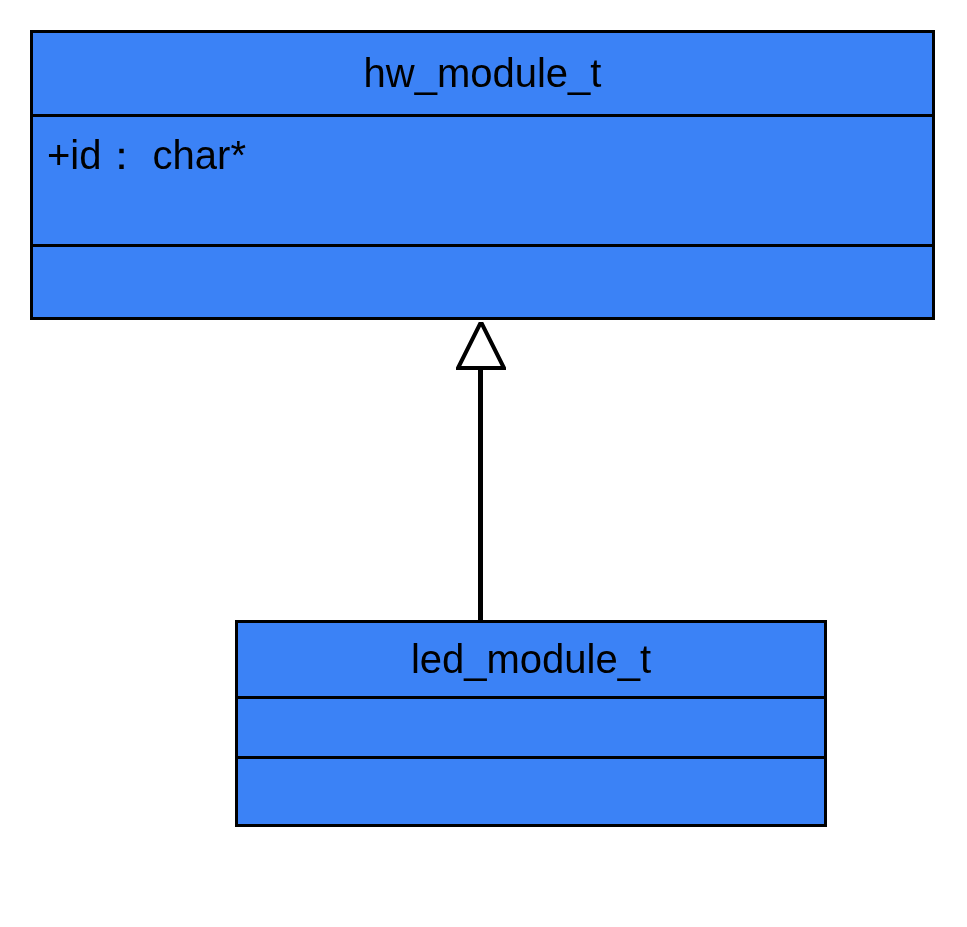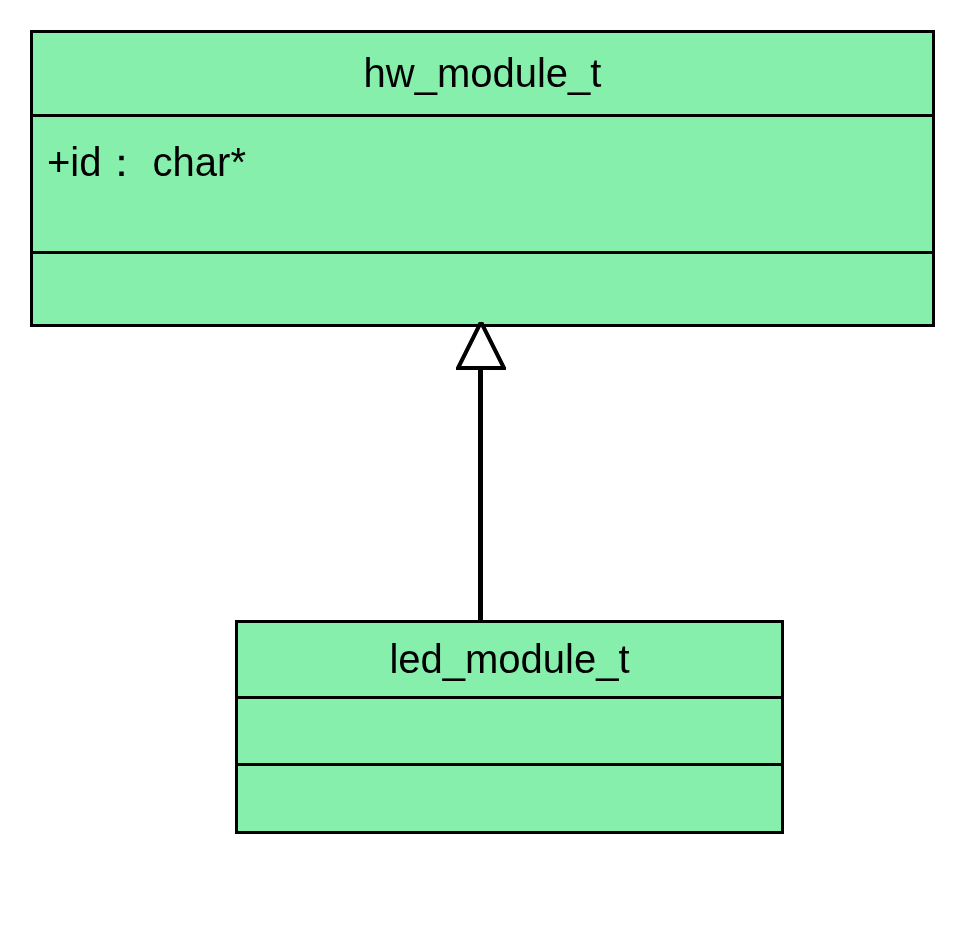--- a/index.html
+++ b/index.html
@@ -10,34 +10,33 @@
     body {
       width: 967px;
       height: 927px;
       background: #ffffff;
       font-family: Arial, sans-serif;
       position: relative;
     }
     .class-box {
       position: absolute;
       border: 3px solid #000000;
-      background: #86efac;
+      background: #3b82f6;
     }
     .class-name {
       text-align: center;
       font-size: 40px;
       padding: 18px 4px;
       border-bottom: 3px solid #000000;
     }
     .class-attributes {
       padding: 10px 14px;
       font-size: 40px;
       border-bottom: 3px solid #000000;
       min-height: 50px;
-      margin-top: 7px;
     }
     .class-methods {
       padding: 8px 14px;
       font-size: 40px;
       min-height: 50px;
     }
     .attr-line {
       line-height: 1.4;
     }
     
@@ -51,21 +50,21 @@
       min-height: 130px;
     }
     #parent-class .class-methods {
       min-height: 70px;
     }
     
     
     #child-class {
       left: 235px;
       top: 620px;
-      width: 549px;
+      width: 592px;
     }
     #child-class .class-name {
       padding: 14px 4px;
     }
     #child-class .class-attributes {
       min-height: 60px;
     }
     #child-class .class-methods {
       min-height: 65px;
     }

